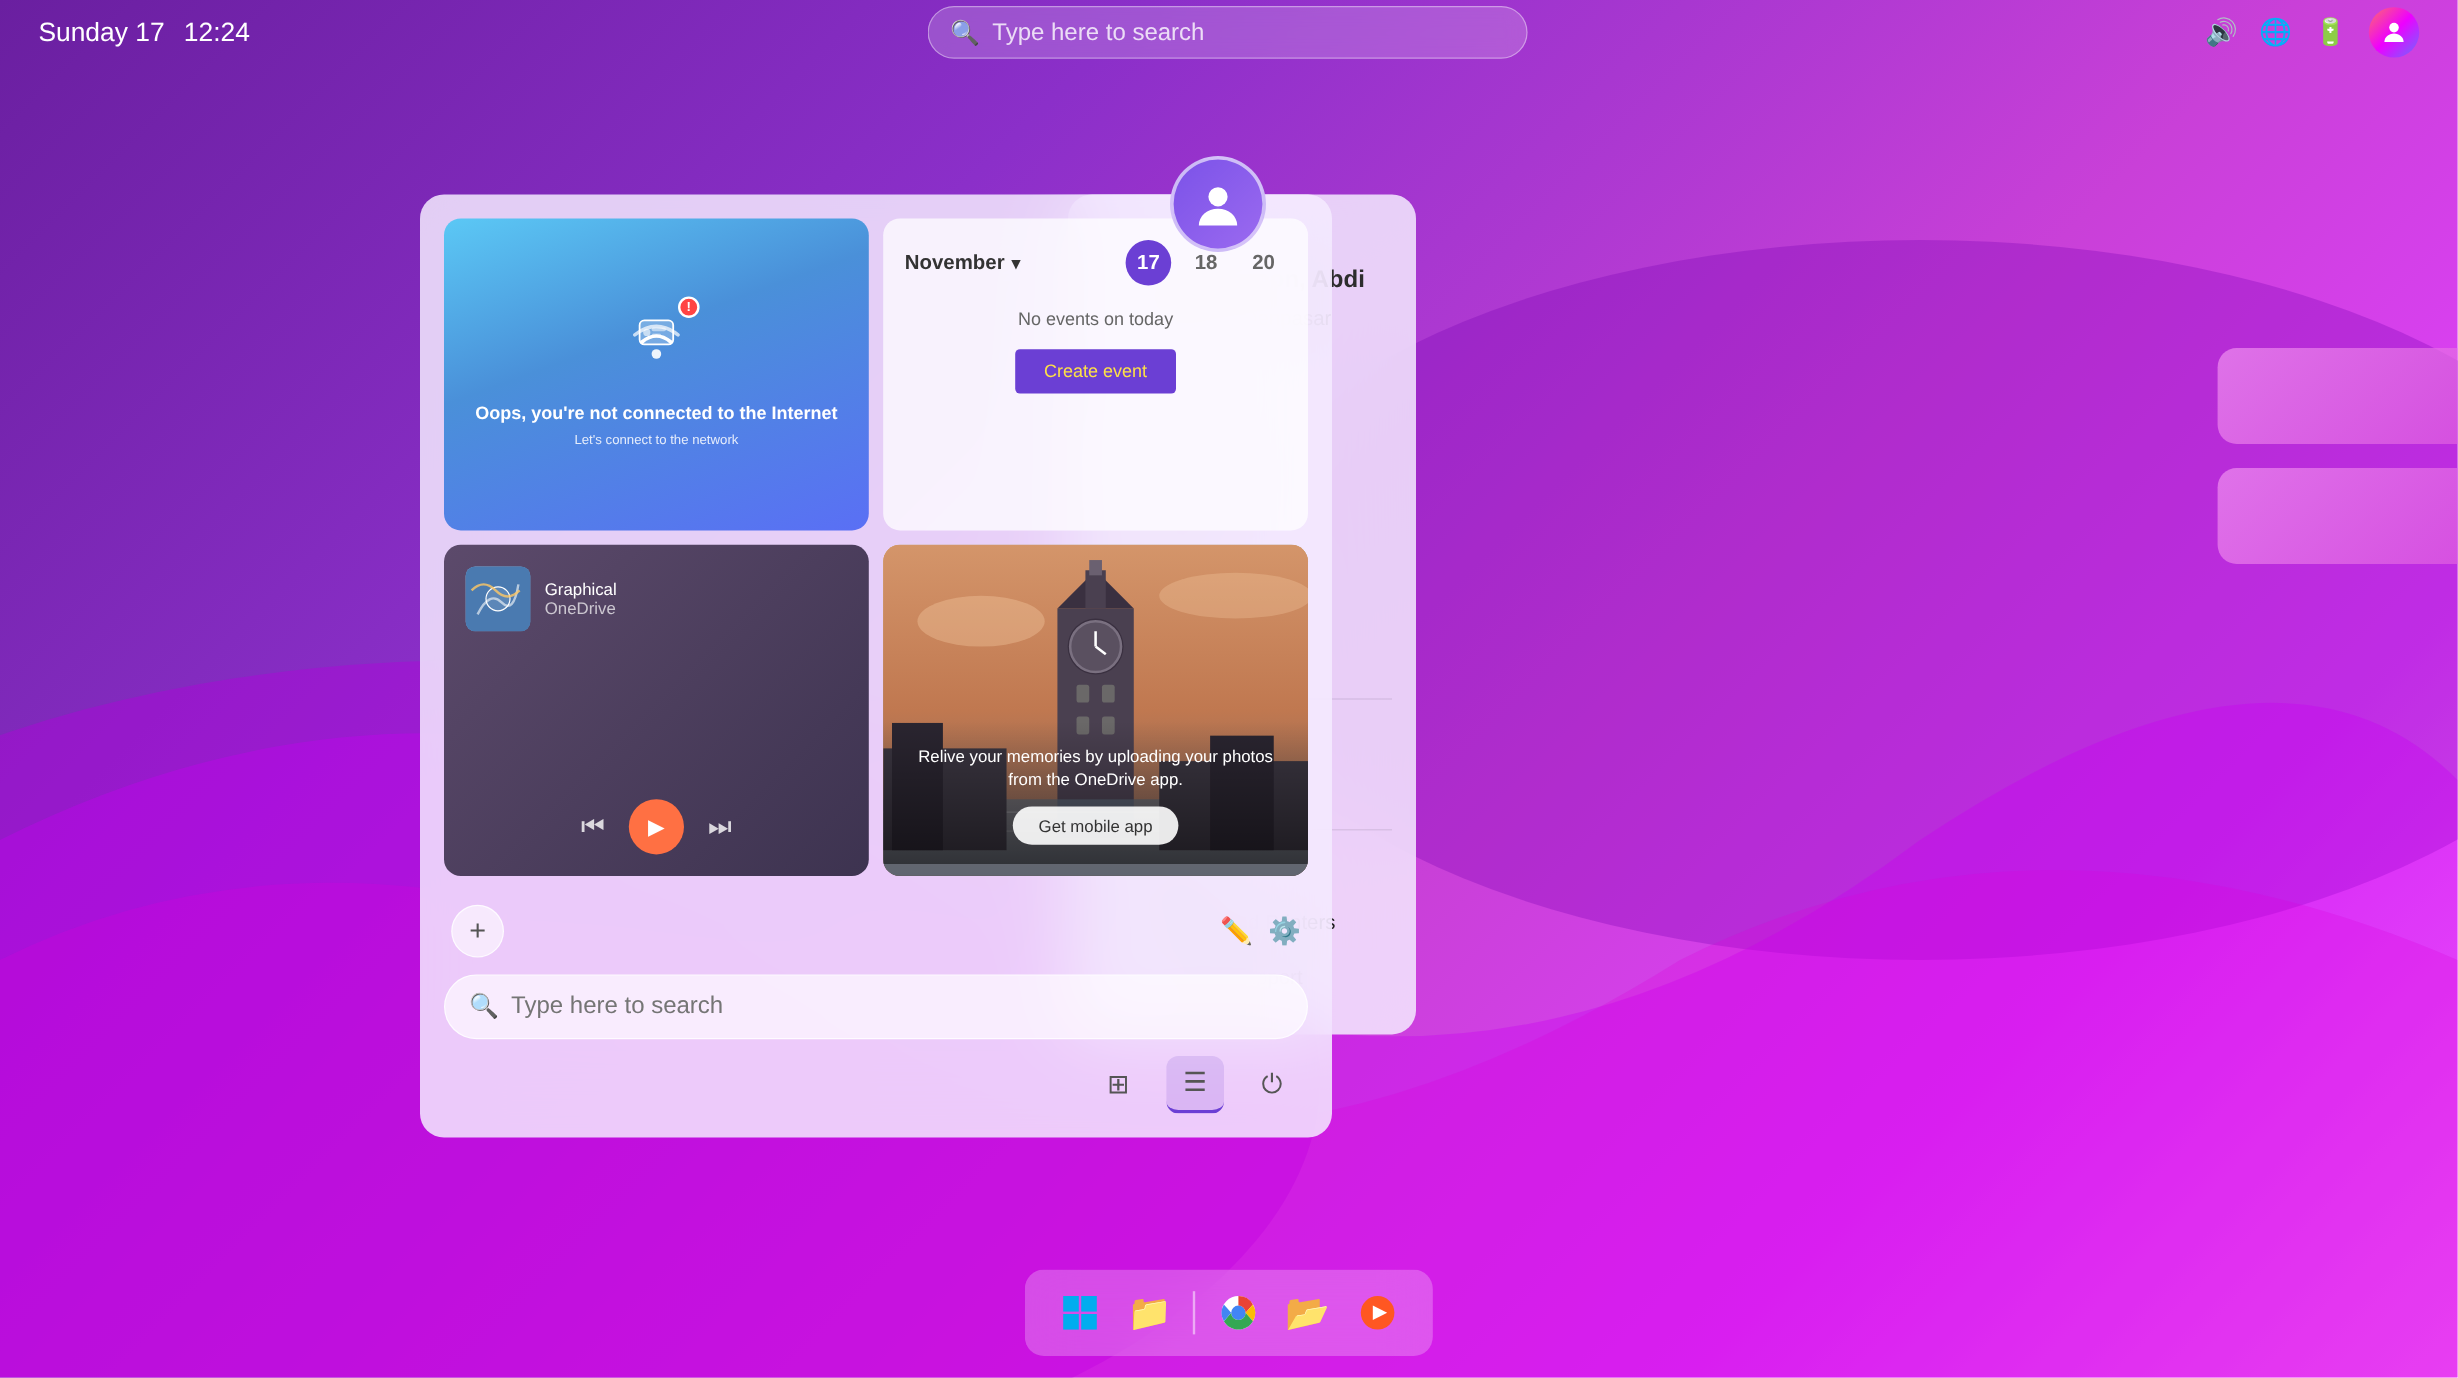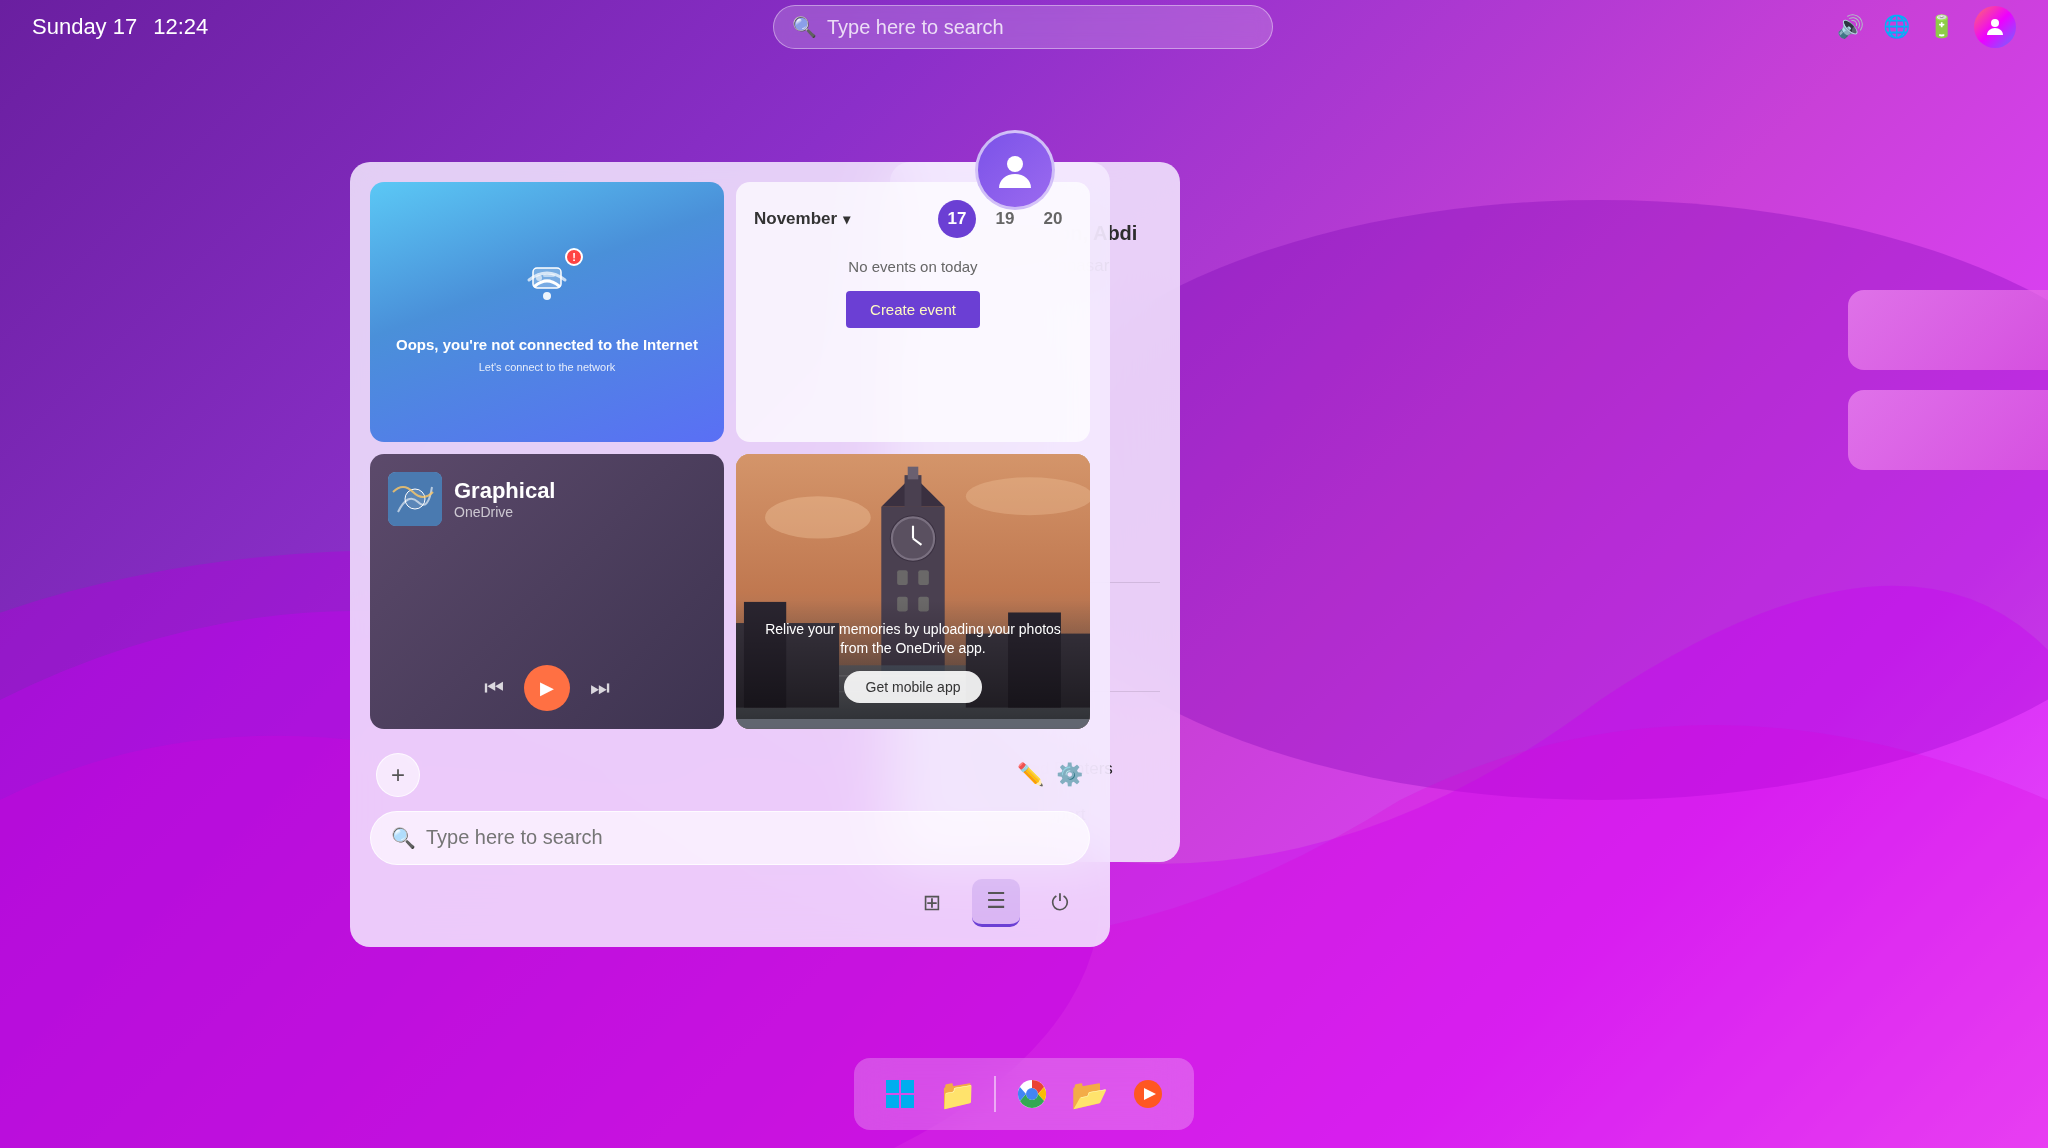--- a/index.html
+++ b/index.html
@@ -283,21 +283,21 @@
 
     .no-events {
       font-size: 15px;
       color: #666;
       text-align: center;
       margin: 20px 0 16px;
     }
 
     .create-event-btn {
       background: #6b3fd4;
-      color: #fef9c3;
+      color: #fde047;
       border: none;
       border-radius: 4px;
       padding: 10px 24px;
       font-size: 15px;
       cursor: pointer;
       display: block;
       margin: 16px auto;
       font-weight: 500;
     }
 
@@ -324,22 +324,22 @@
       height: 54px;
       border-radius: 8px;
       background: linear-gradient(135deg, #7ab8e8, #5a8fc0);
       display: flex;
       align-items: center;
       justify-content: center;
       overflow: hidden;
     }
 
     .music-title {
-      font-size: 22px;
-      font-weight: 700;
+      font-size: 14px;
+      font-weight: 400;
       color: white;
     }
 
     .music-artist {
       font-size: 14px;
       color: rgba(255,255,255,0.7);
     }
 
     .music-controls {
       display: flex;
@@ -722,21 +722,21 @@
       <div class="calendar-header">
         <div class="calendar-month">
           <span>November</span>
           <span style="font-size:14px;">▾</span>
         </div>
         <div class="calendar-days">
           <div class="cal-day active">
             <span>17</span>
           </div>
           <div class="cal-day inactive">
-            <span>19</span>
+            <span>18</span>
           </div>
           <div class="cal-day inactive">
             <span>20</span>
           </div>
         </div>
       </div>
       <p class="no-events">No events on today</p>
       <button class="create-event-btn">Create event</button>
     </div>
 

